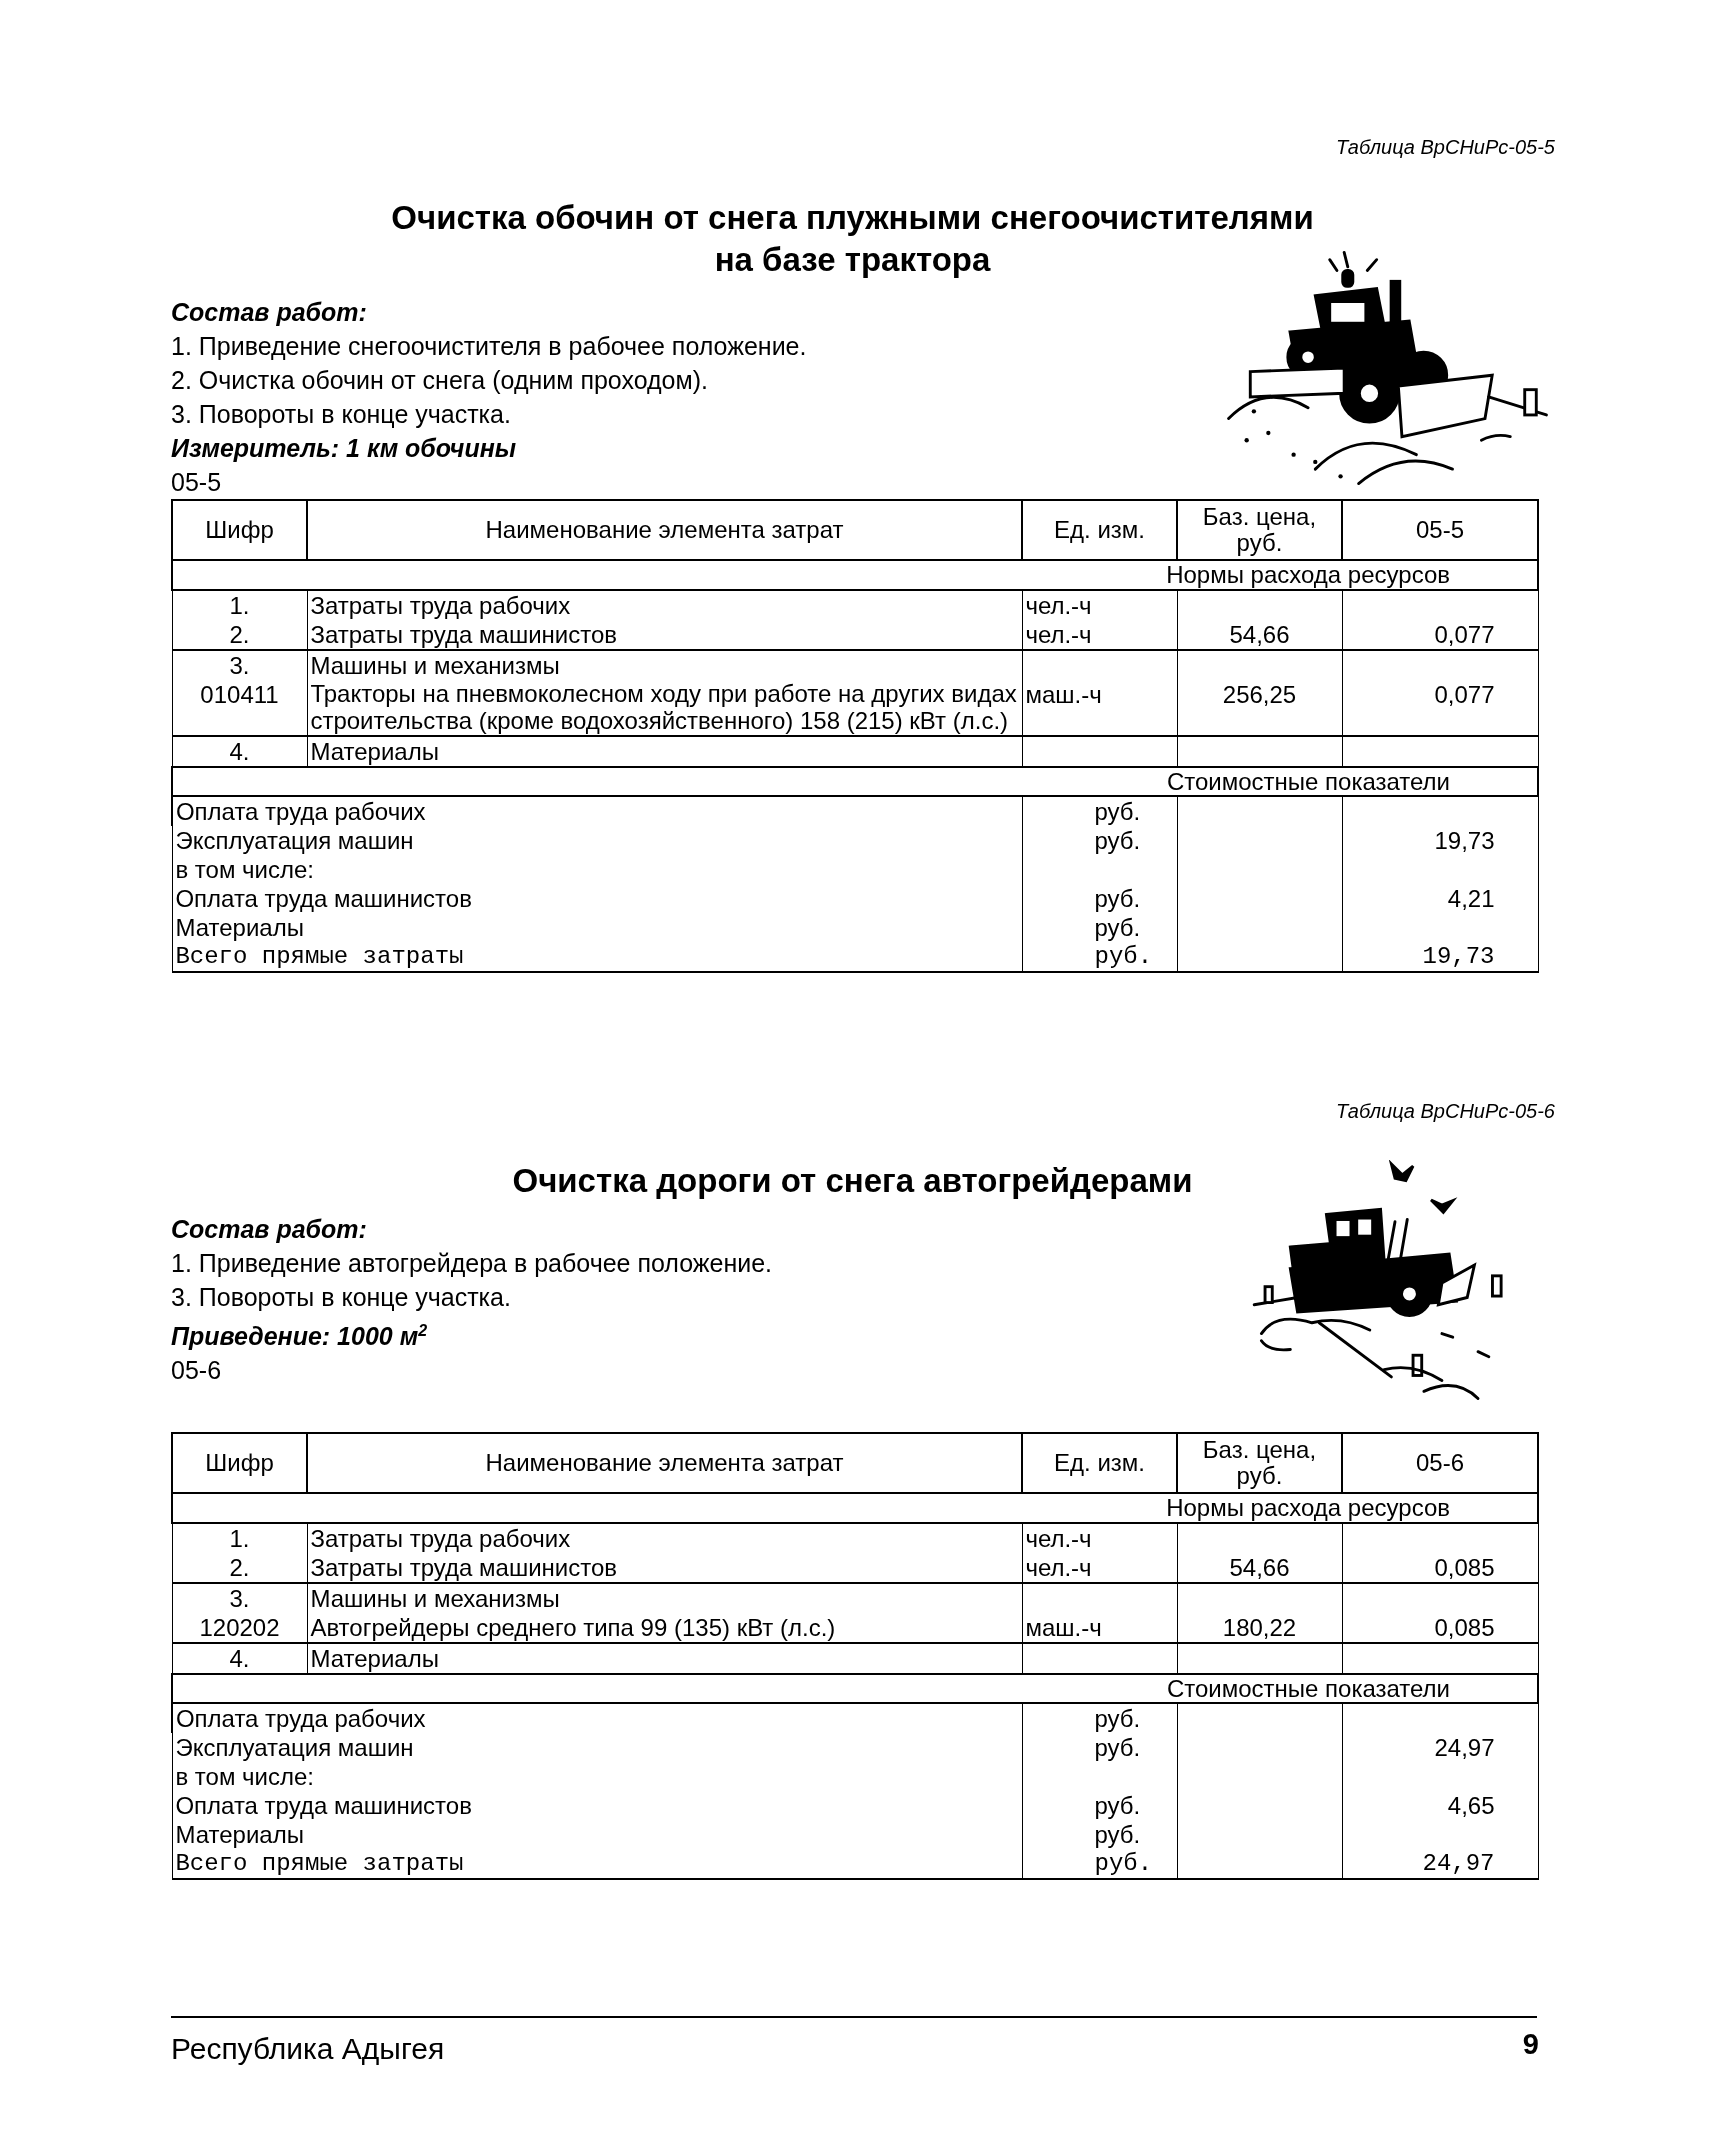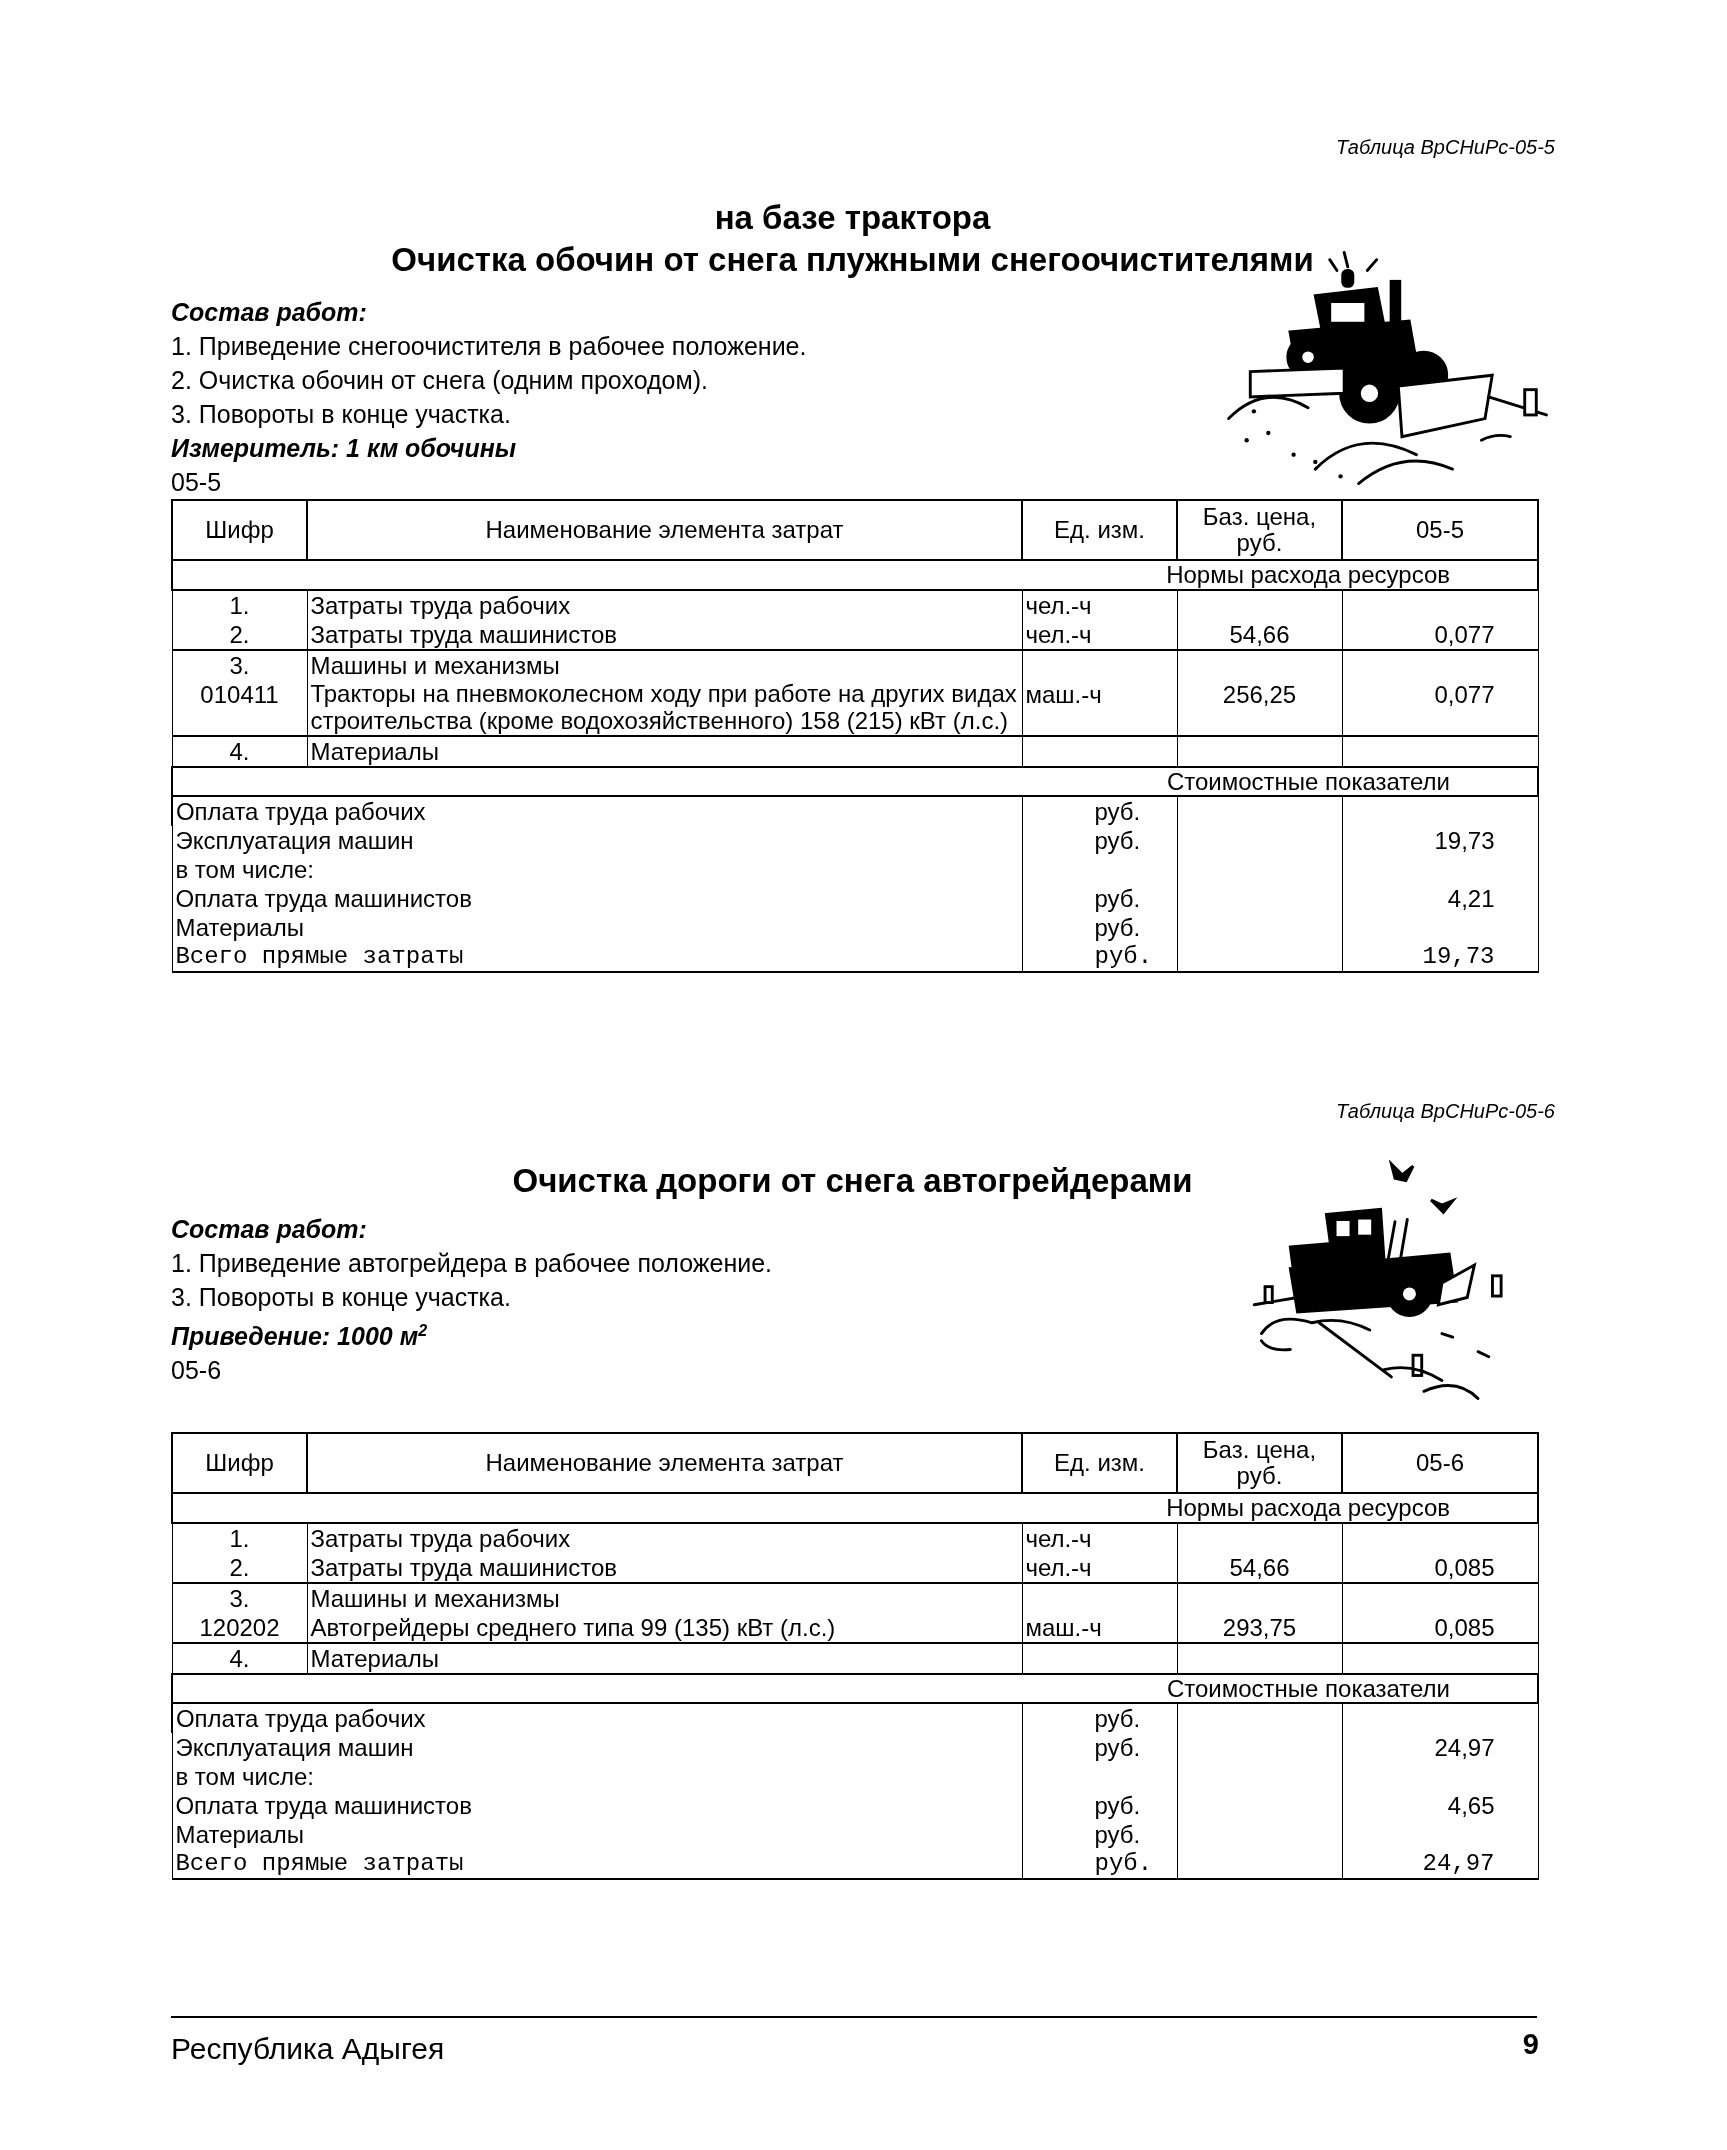--- a/index.html
+++ b/index.html
@@ -45,22 +45,22 @@
   .footer-rule { left: 171px; width: 1366px; height: 2.2px; background: #000; top: 2016px; }
   .footer-left { left: 171px; top: 2032px; font-size: 30px; }
   .footer-right { right: 189px; top: 2028px; font-size: 29px; font-weight: bold; }
   .illus { position: absolute; }
 </style>
 </head>
 <body>
 
 <div class="abs table-caption" style="top:136px;">Таблица ВрСНиРс-05-5</div>
 <div class="abs section-title" style="top:197px;">
+  <div>Очистка обочин от снега плужными снегоочистителями</div>
   <div>на базе трактора</div>
-  <div>Очистка обочин от снега плужными снегоочистителями</div>
 </div>
 
 <div class="abs block" style="top:295px;">
   <div class="heading">Состав работ:</div>
   <div>1. Приведение снегоочистителя в рабочее положение.</div>
   <div>2. Очистка обочин от снега (одним проходом).</div>
   <div>3. Повороты в конце участка.</div>
   <div class="meter"><span>Измеритель: 1 км обочины</span></div>
   <div>05-5</div>
 </div>
@@ -273,21 +273,21 @@
     <td class="c-num">3.</td>
     <td class="bold">Машины и механизмы</td>
     <td></td>
         <td></td>
         <td></td>
   </tr>
   <tr class="grp-end">
     <td class="c-code">120202</td>
     <td>Автогрейдеры среднего типа 99 (135) кВт (л.с.)</td>
     <td class="c-unit">маш.-ч</td>
-    <td class="c-price">293,75</td>
+    <td class="c-price">180,22</td>
     <td class="c-norm">0,085</td>
   </tr>
   <tr class="grp-end">
     <td class="c-num">4.</td>
     <td class="bold">Материалы</td>
     <td></td>
         <td></td>
         <td></td>
   </tr>
   <tr class="band">

